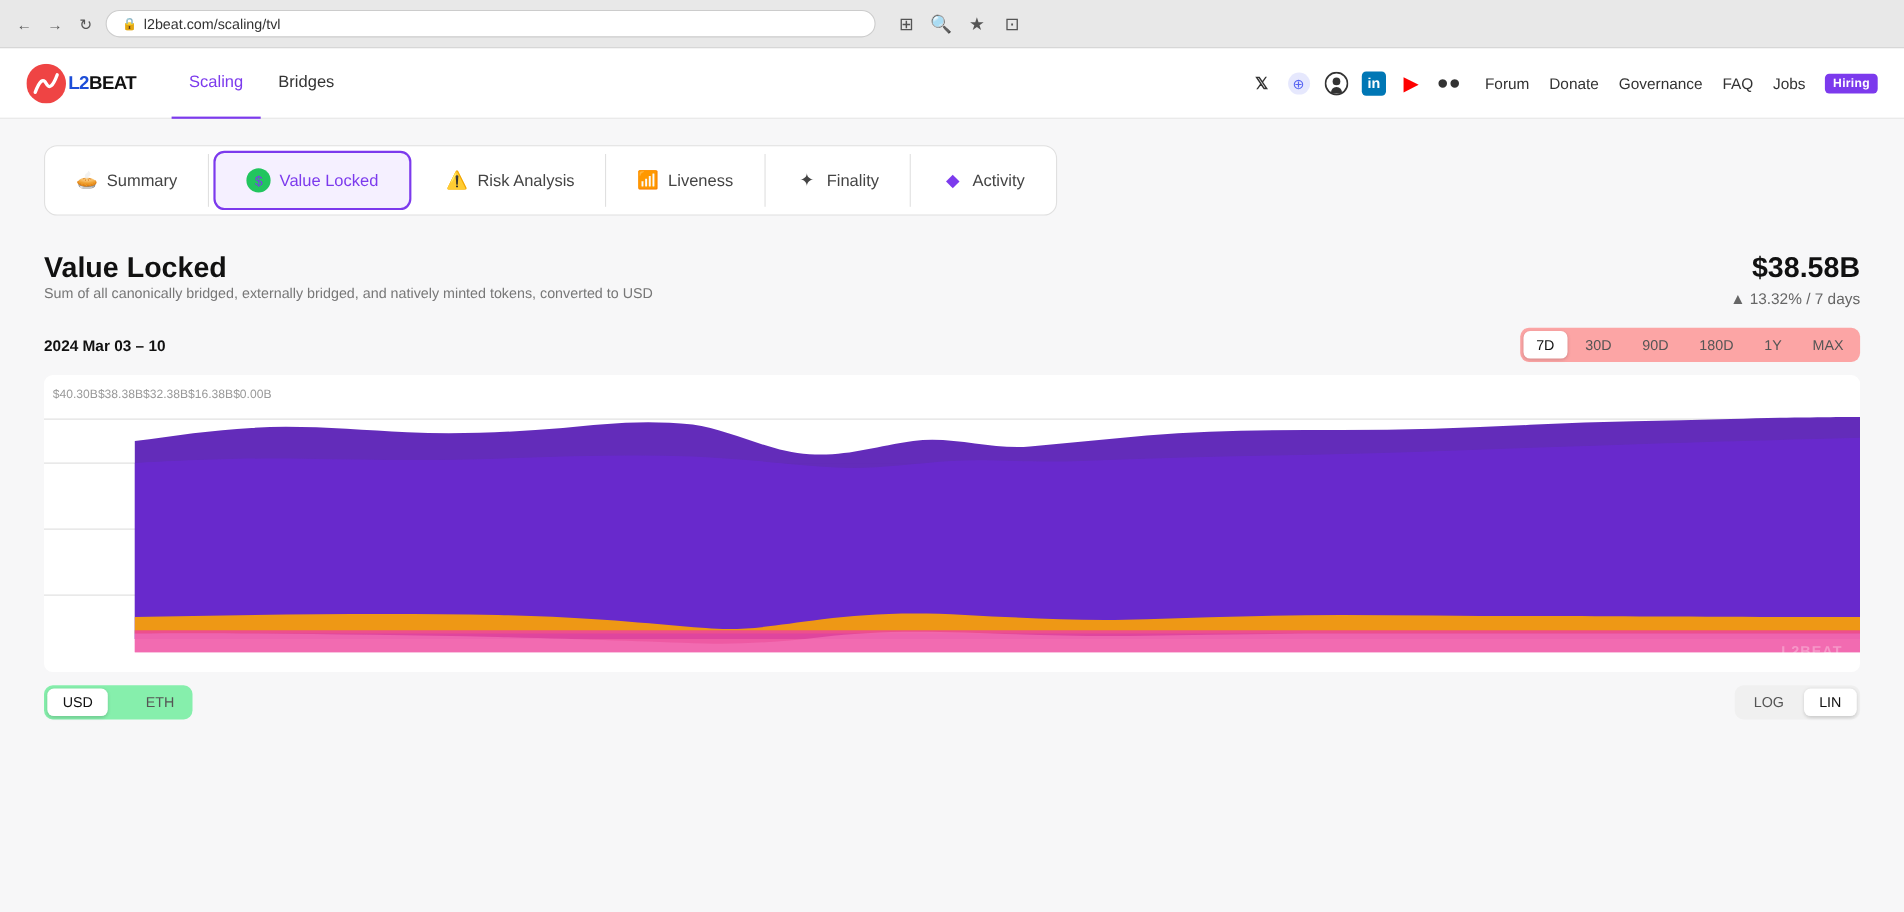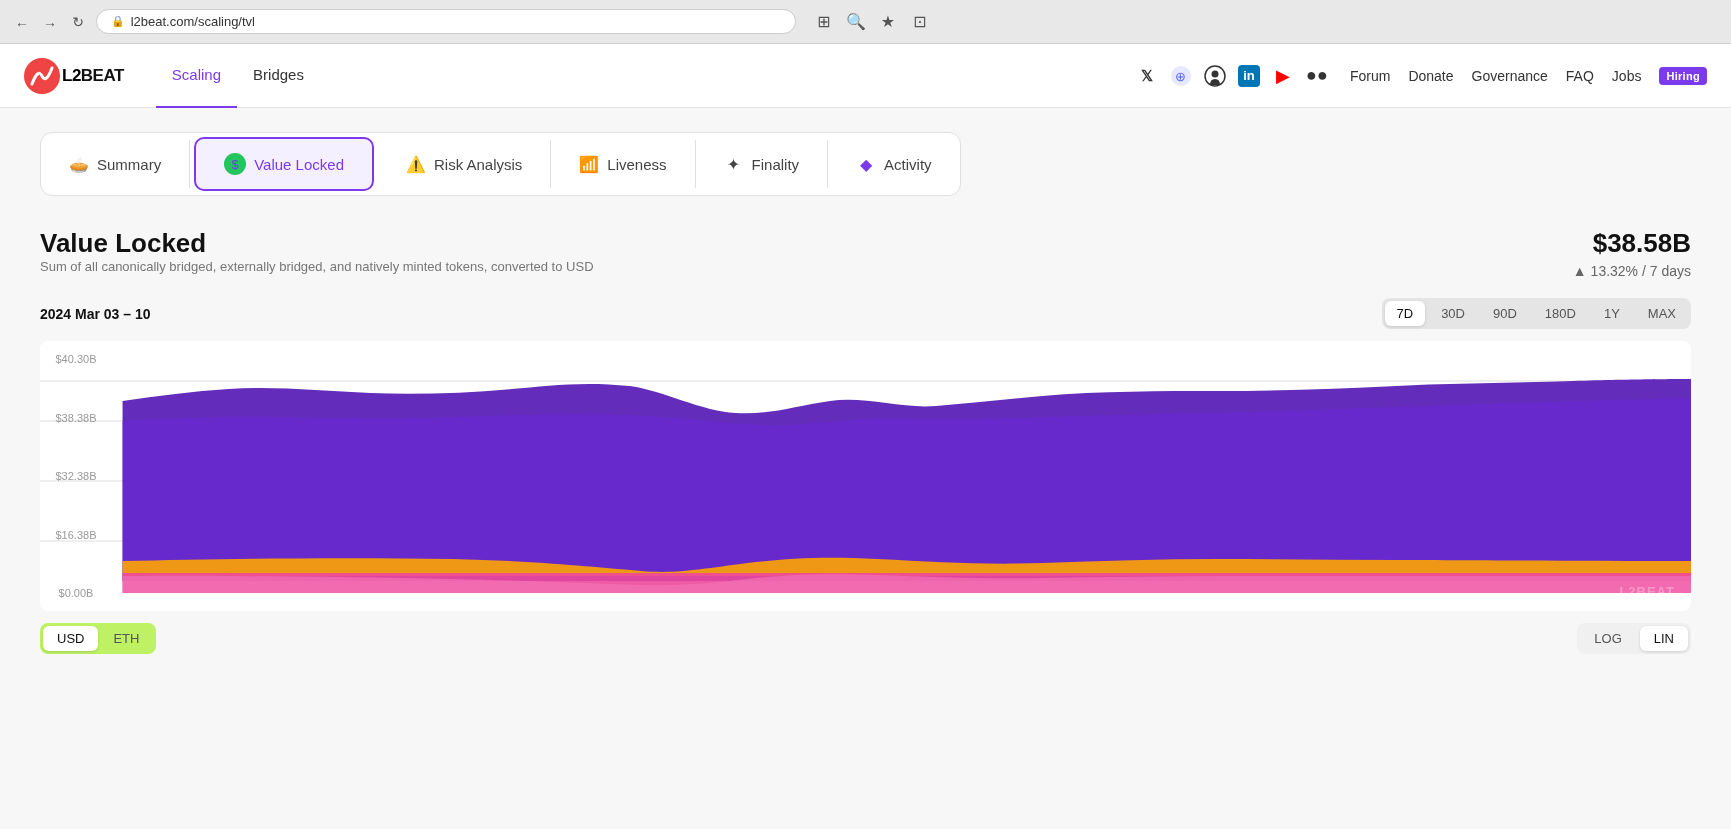--- a/index.html
+++ b/index.html
@@ -67,48 +67,48 @@
     
     .vl-header { display: flex; justify-content: space-between; align-items: flex-start; margin-bottom: 8px; }
     .vl-title { font-size: 26px; font-weight: 700; color: #111; }
     .vl-amount { font-size: 26px; font-weight: 700; color: #111; }
     .vl-subtitle { font-size: 13px; color: #777; margin-bottom: 16px; }
     .vl-change { font-size: 14px; color: #22c55e; font-weight: 500; text-align: right; margin-top: 4px; }
     .vl-change span { color: #666; }
 
     .date-range-row { display: flex; justify-content: space-between; align-items: center; margin-bottom: 12px; }
     .date-range { font-size: 14px; font-weight: 600; color: #111; }
-    .time-buttons { display: flex; gap: 4px; background: #e5e5e5; border-radius: 8px; padding: 3px; justify-content: space-between; }
+    .time-buttons { display: flex; gap: 4px; background: #fca5a5; border-radius: 8px; padding: 3px; justify-content: space-between; }
     .time-btn {
       padding: 5px 12px; border: none; background: transparent;
       border-radius: 6px; font-size: 13px; font-weight: 500; color: #555; cursor: pointer;
     }
     .time-btn.active { background: white; color: #111; box-shadow: 0 1px 3px rgba(0,0,0,0.15); }
 
     
     .chart-container {
       position: relative; background: white; border-radius: 8px;
       overflow: hidden; margin-bottom: 12px;
     }
     .chart-y-labels {
       position: absolute; left: 0; top: 0; bottom: 0; width: 72px;
-      display: flex; flex-direction: column; justify-content: space-between;
-      padding: 12px 8px; pointer-events: none; align-items: center;
+      display: flex; flex-direction: row; justify-content: space-between;
+      padding: 12px 8px; pointer-events: none;
     }
     .chart-y-label { font-size: 11px; color: #999; }
     .chart-svg { width: 100%; height: 270px; display: block; }
     .chart-watermark {
       position: absolute; bottom: 12px; right: 16px;
       font-size: 13px; font-weight: 700; color: rgba(255,255,255,0.3);
       letter-spacing: 1px;
     }
 
     
     .chart-controls { display: flex; justify-content: space-between; align-items: center; margin-top: 10px; }
-    .currency-buttons { display: flex; gap: 1px; background: #bef264; border-radius: 8px; padding: 3px; }
+    .currency-buttons { display: flex; gap: 20px; background: #86efac; border-radius: 8px; padding: 3px; }
     .currency-btn {
       padding: 5px 14px; border: none; background: transparent;
       border-radius: 6px; font-size: 13px; font-weight: 500; color: #555; cursor: pointer;
     }
     .currency-btn.active { background: white; color: #111; box-shadow: 0 1px 3px rgba(0,0,0,0.15); }
     .scale-buttons { display: flex; gap: 4px; background: #f0f0f0; border-radius: 8px; padding: 3px; }
     .scale-btn {
       padding: 5px 14px; border: none; background: transparent;
       border-radius: 6px; font-size: 13px; font-weight: 500; color: #555; cursor: pointer; text-align: center;
     }
@@ -134,21 +134,21 @@
 </div>
 
 <nav class="main-nav">
   <a class="logo">
 
     <svg class="logo-icon" viewBox="0 0 36 36">
       <circle cx="18" cy="18" r="18" fill="#ef4444"></circle>
       <path d="M8 26 Q14 10 18 18 Q22 26 28 10" stroke="white" stroke-width="3" fill="none" stroke-linecap="round"></path>
     </svg>
     <span style="font-weight:800;font-size:17px;color:#111;letter-spacing:-0.5px;">
-      <span style="color:#000000;">L2</span><span>BEAT</span>
+      <span style="color:#1d4ed8;">L2</span><span>BEAT</span>
     </span>
   </a>
 
   <div class="nav-links">
     <a class="nav-link active">Scaling</a>
     <a class="nav-link">Bridges</a>
   </div>
 
   <div class="nav-right">
     <div class="social-icons">

